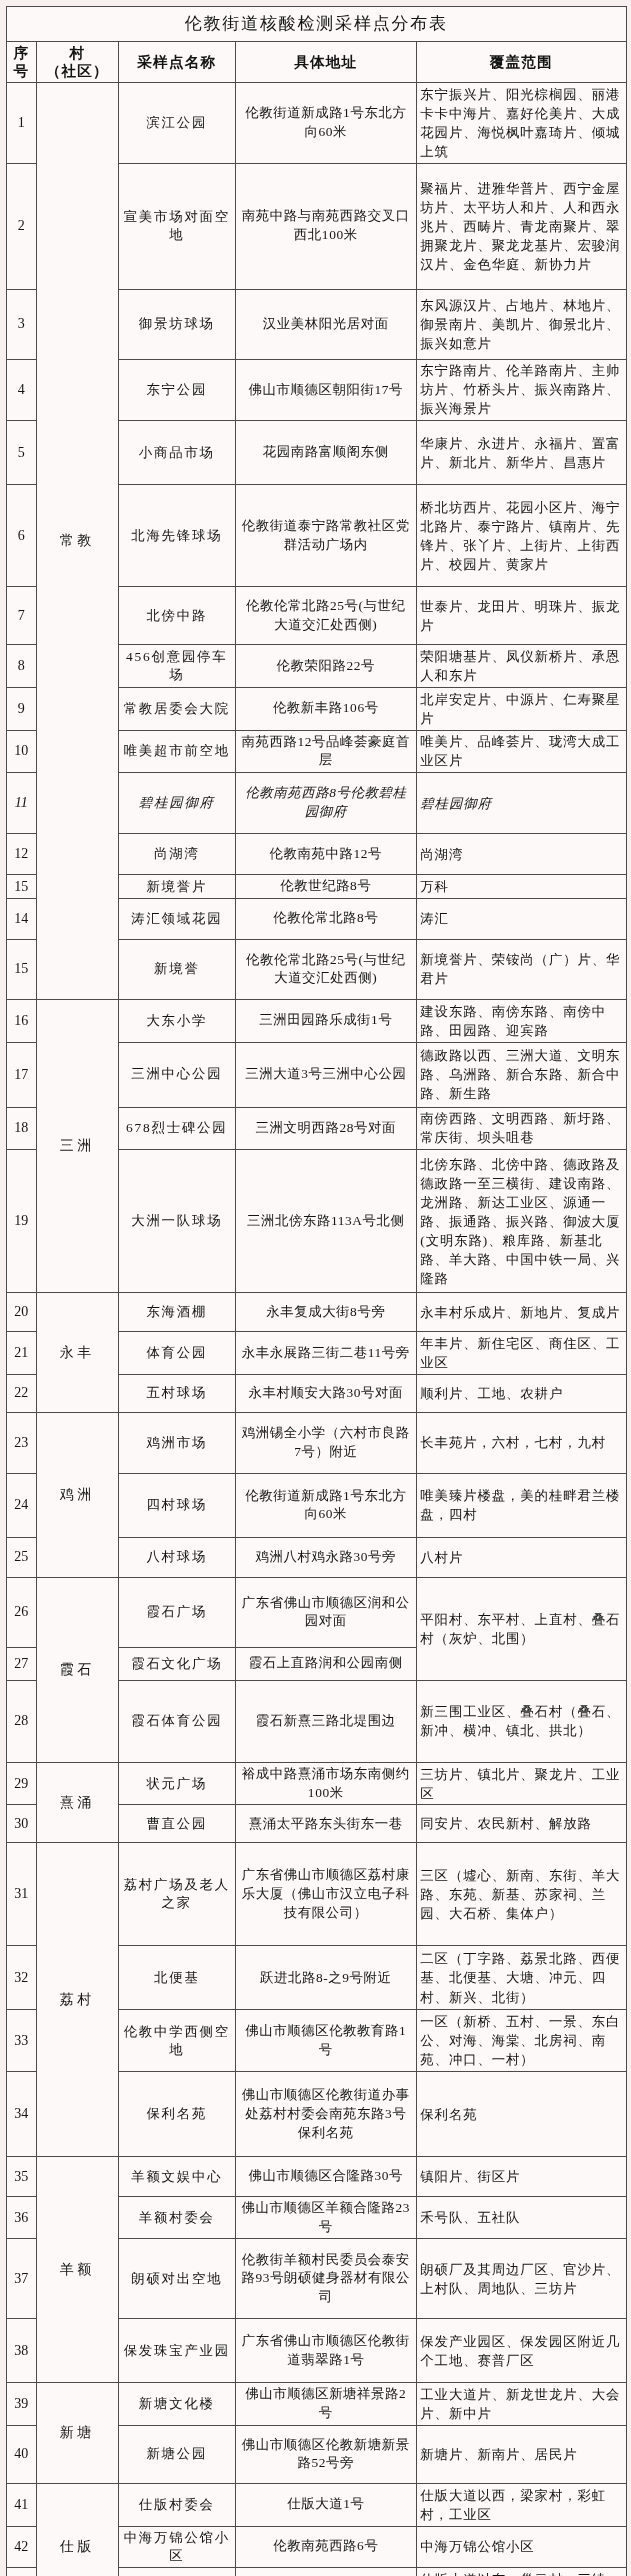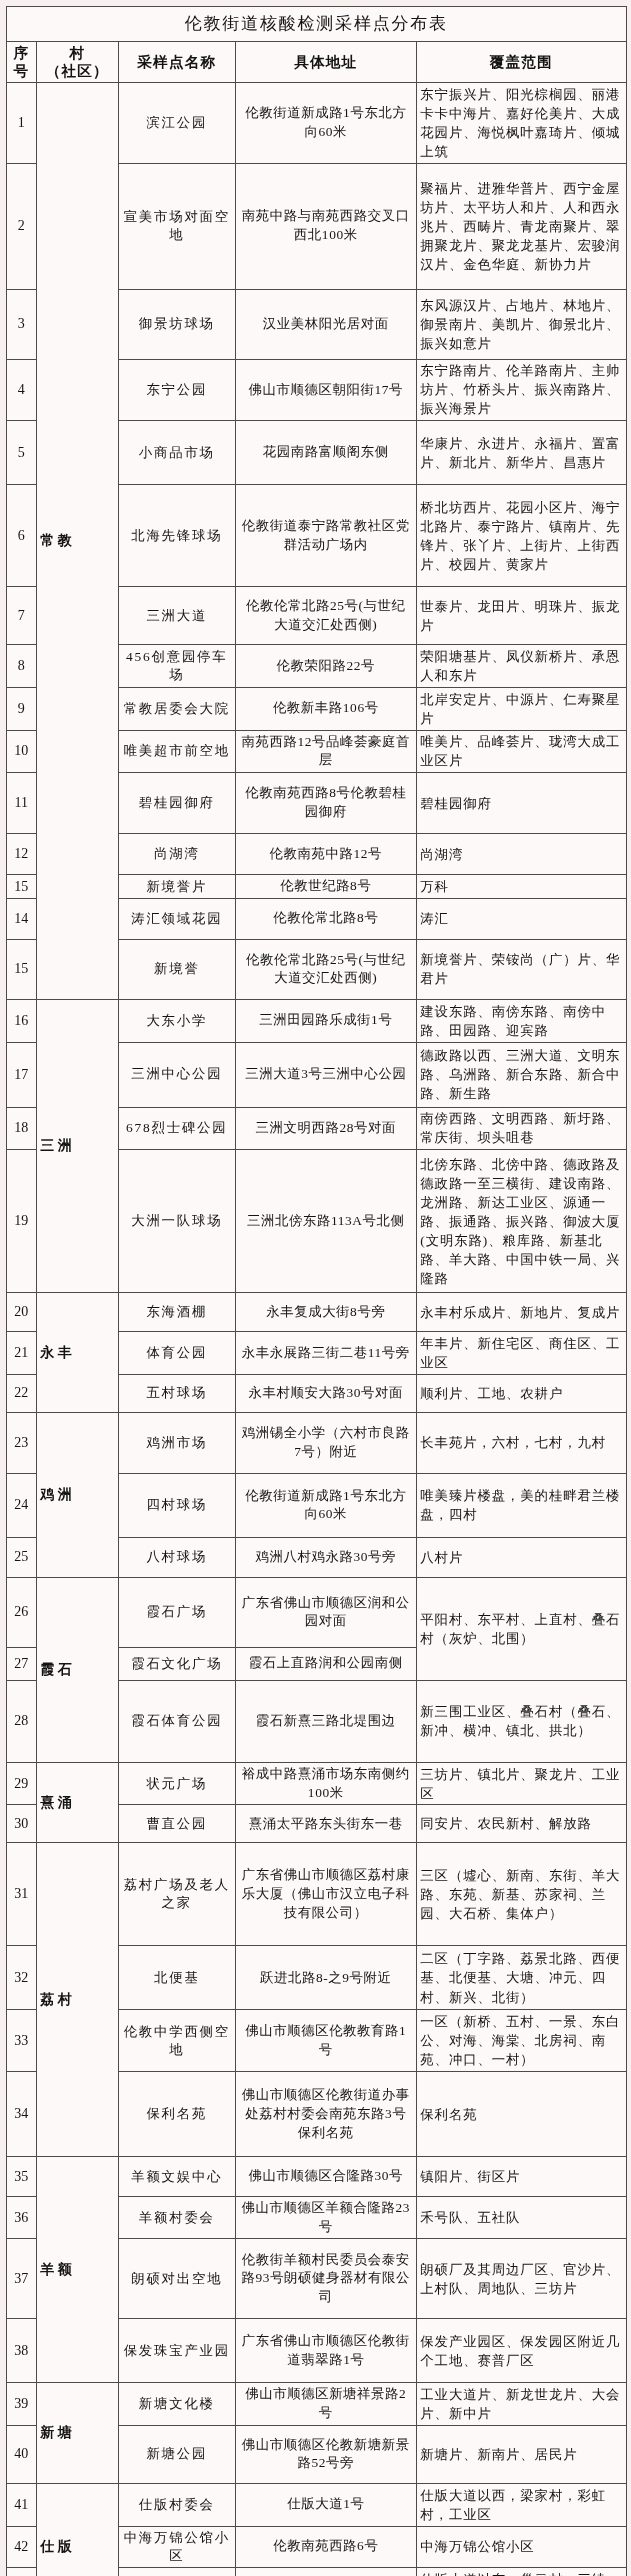--- a/index.html
+++ b/index.html
@@ -50,24 +50,24 @@
     text-align: center;
     white-space: pre-line;
     line-height: 1.25;
   }
   td.cell-no {
     text-align: center;
     font-size: 14px;
     font-family: "Liberation Serif", "DejaVu Serif", serif;
   }
   td.cell-village {
-    text-align: left;
+    text-align: center;
     font-size: 14px;
     letter-spacing: 3.5px;
-    font-weight: 700;
+    font-weight: 400;
   }
   td.cell-name {
     text-align: center;
     font-size: 13.4px;
     letter-spacing: 1.8px;
     line-height: 1.35;
   }
   td.cell-address {
     text-align: center;
     font-size: 13.4px;
@@ -143,21 +143,21 @@
           <td class="cell-coverage">华康片、永进片、永福片、置富片、新北片、新华片、昌惠片</td>
         </tr>
         <tr style="height: 102px;">
           <td class="cell-no">6</td>
           <td class="cell-name">北海先锋球场</td>
           <td class="cell-address">伦教街道泰宁路常教社区党群活动广场内</td>
           <td class="cell-coverage">桥北坊西片、花园小区片、海宁北路片、泰宁路片、镇南片、先锋片、张丫片、上街片、上街西片、校园片、黄家片</td>
         </tr>
         <tr style="height: 58px;">
           <td class="cell-no">7</td>
-          <td class="cell-name">三洲大道</td>
+          <td class="cell-name">北傍中路</td>
           <td class="cell-address">伦教伦常北路25号(与世纪大道交汇处西侧)</td>
           <td class="cell-coverage">世泰片、龙田片、明珠片、振龙片</td>
         </tr>
         <tr style="height: 41px;">
           <td class="cell-no">8</td>
           <td class="cell-name">456创意园停车场</td>
           <td class="cell-address">伦教荣阳路22号</td>
           <td class="cell-coverage">荣阳塘基片、凤仪新桥片、承恩人和东片</td>
         </tr>
         <tr style="height: 41px;">
@@ -165,21 +165,21 @@
           <td class="cell-name">常教居委会大院</td>
           <td class="cell-address">伦教新丰路106号</td>
           <td class="cell-coverage">北岸安定片、中源片、仁寿聚星片</td>
         </tr>
         <tr style="height: 41px;">
           <td class="cell-no">10</td>
           <td class="cell-name">唯美超市前空地</td>
           <td class="cell-address">南苑西路12号品峰荟豪庭首层</td>
           <td class="cell-coverage">唯美片、品峰荟片、珑湾大成工业区片</td>
         </tr>
-        <tr style="height: 61px;">
+        <tr style="height: 61px; font-style: italic;">
           <td class="cell-no">11</td>
           <td class="cell-name">碧桂园御府</td>
           <td class="cell-address">伦教南苑西路8号伦教碧桂园御府</td>
           <td class="cell-coverage">碧桂园御府</td>
         </tr>
         <tr style="height: 41px;">
           <td class="cell-no">12</td>
           <td class="cell-name">尚湖湾</td>
           <td class="cell-address">伦教南苑中路12号</td>
           <td class="cell-coverage">尚湖湾</td>

